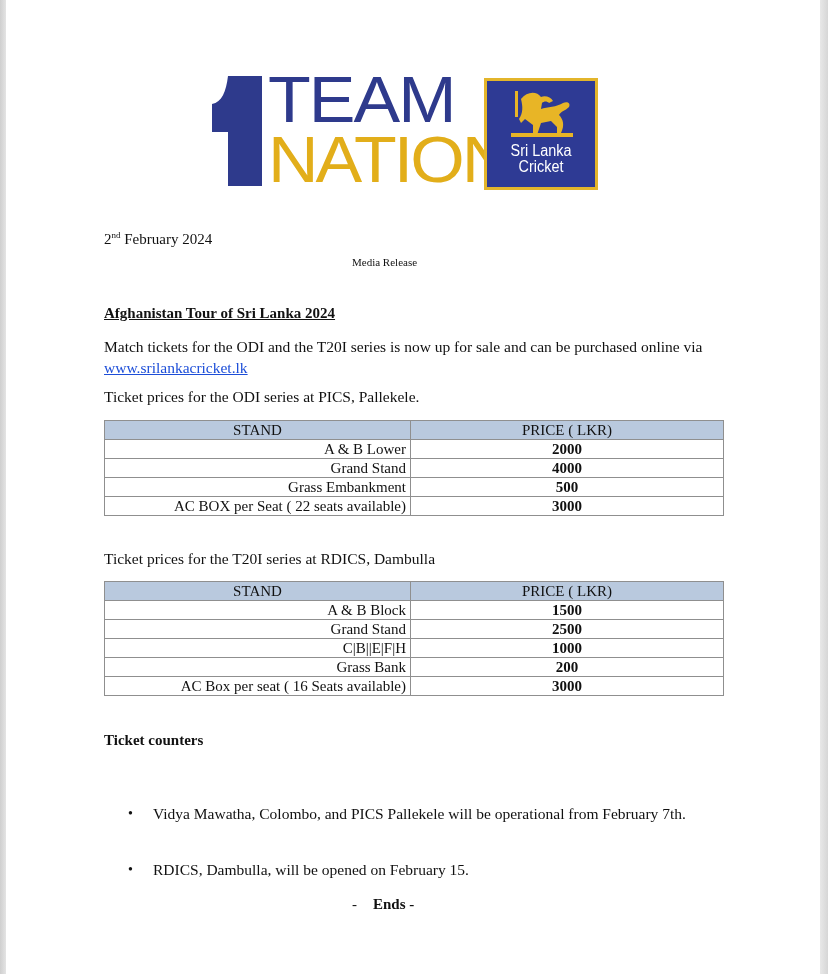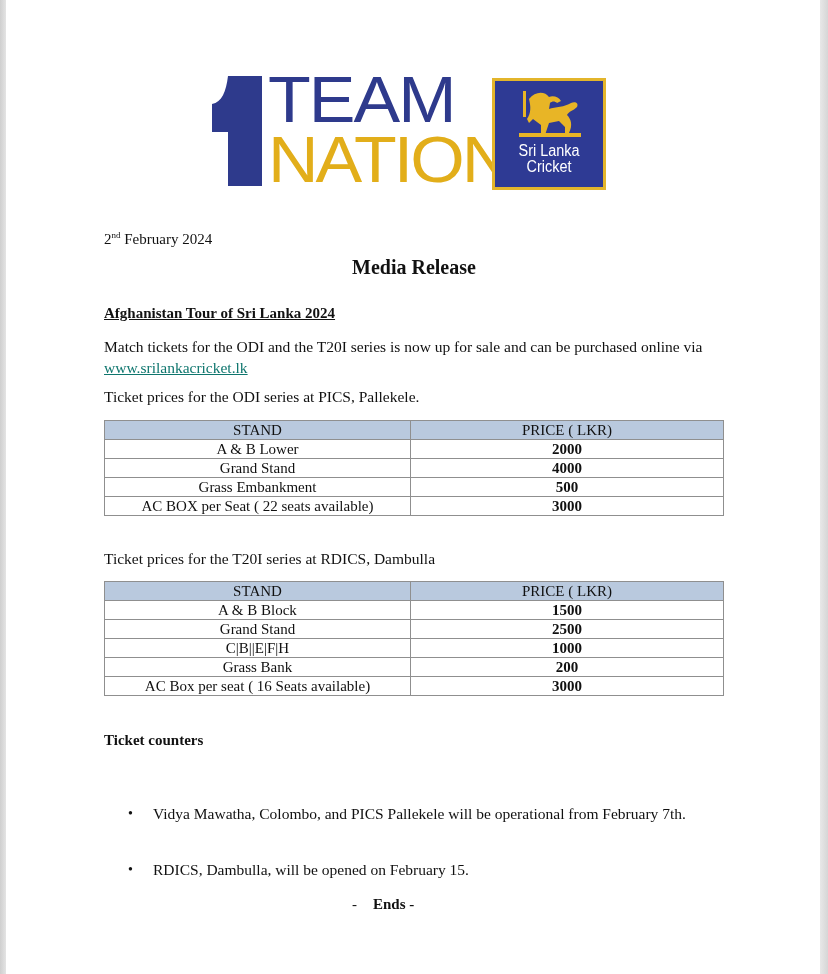--- a/index.html
+++ b/index.html
@@ -11,38 +11,38 @@
       position: relative;
     }
     .frame-left { position: absolute; left: 0; top: 0; width: 6px; height: 974px; background: linear-gradient(to right,#cfcfcf,#e4e4e4); }
     .frame-right { position: absolute; right: 0; top: 0; width: 8px; height: 974px; background: linear-gradient(to right,#e8e8e8,#d6d6d6); }
 
     
     .logo { position: absolute; left: 210px; top: 76px; width: 392px; height: 118px; }
     .logo .one { position: absolute; left: 0; top: -2px; width: 56px; height: 114px; }
     .logo .team { position: absolute; left: 58px; top: -8px; font-family: "Liberation Sans", sans-serif; font-weight: 400; font-size: 70px; letter-spacing: -2px; color: #2e3a8c; line-height: 1; transform: scaleY(0.92); transform-origin: top left; font-stretch: condensed; }
     .logo .nation { position: absolute; left: 58px; top: 52px; font-family: "Liberation Sans", sans-serif; font-size: 70px; letter-spacing: -3px; color: #e2ae1a; line-height: 1; transform: scaleY(0.92); transform-origin: top left; }
-    .slc-box { position: absolute; left: 274px; top: 2px; width: 114px; height: 112px; background: #2e3a94; border: 3px solid #e3b52b; box-sizing: border-box; margin-left: 8px; }
+    .slc-box { position: absolute; left: 274px; top: 2px; width: 114px; height: 112px; background: #2e3a94; border: 3px solid #e3b52b; box-sizing: border-box; }
     .slc-box .lion { position: absolute; left: 24px; top: 8px; width: 62px; height: 50px; }
     .slc-box .slc-text { position: absolute; left: 0; right: 0; top: 62px; text-align: center; color: #fff; font-family: "Liberation Sans", sans-serif; font-size: 16px; line-height: 16px; transform: scaleX(0.9); }
 
     .date { position: absolute; left: 104px; top: 230px; font-size: 15px; }
     .date sup { font-size: 9px; vertical-align: 6px; }
-    .release { position: absolute; left: 352px; top: 256px; font-size: 20px; font-weight: bold; }
+    .release { position: absolute; left: 352px; top: 256px; font-size: 11px; font-weight: normal; }
 
     .tour-title { position: absolute; left: 104px; top: 305px; font-size: 15px; font-weight: bold; text-decoration: underline; }
     .intro { position: absolute; left: 104px; top: 336px; width: 640px; font-size: 15.5px; line-height: 21px; }
-    .intro a { color: #0f766e; text-decoration: underline; }
+    .intro a { color: #1d4ed8; text-decoration: underline; }
     .odi-caption { position: absolute; left: 104px; top: 388px; font-size: 15.5px; text-align: center; }
     .t20-caption { position: absolute; left: 104px; top: 550px; font-size: 15.5px; }
 
     table.prices { position: absolute; left: 104px; border-collapse: collapse; width: 620px; font-size: 15px; }
     table.prices th, table.prices td { border: 1.5px solid #8f8f8f; padding: 0 4px; height: 18px; line-height: 18px; }
     table.prices th { background: #b9c9de; font-weight: normal; text-align: center; }
-    table.prices td.stand { width: 297px; text-align: center; }
+    table.prices td.stand { width: 297px; text-align: right; }
     table.prices td.price { text-align: center; font-weight: bold; }
     #odi-table { top: 420px; }
     #t20-table { top: 581px; }
 
     .counters-title { position: absolute; left: 104px; top: 732px; font-size: 15px; font-weight: bold; }
     .counters { position: absolute; left: 128px; top: 768px; margin: 0; padding: 0; list-style: none; font-size: 15.5px; }
     .counters li { position: relative; padding-left: 25px; line-height: 21px; margin-top: 35px; }
     .counters li::before { content: "\2022"; position: absolute; left: 0; top: 0; font-size: 14px; }
 
     .ends { position: absolute; left: 352px; top: 884px; font-size: 15px; font-weight: bold; margin-top: 12px; }

